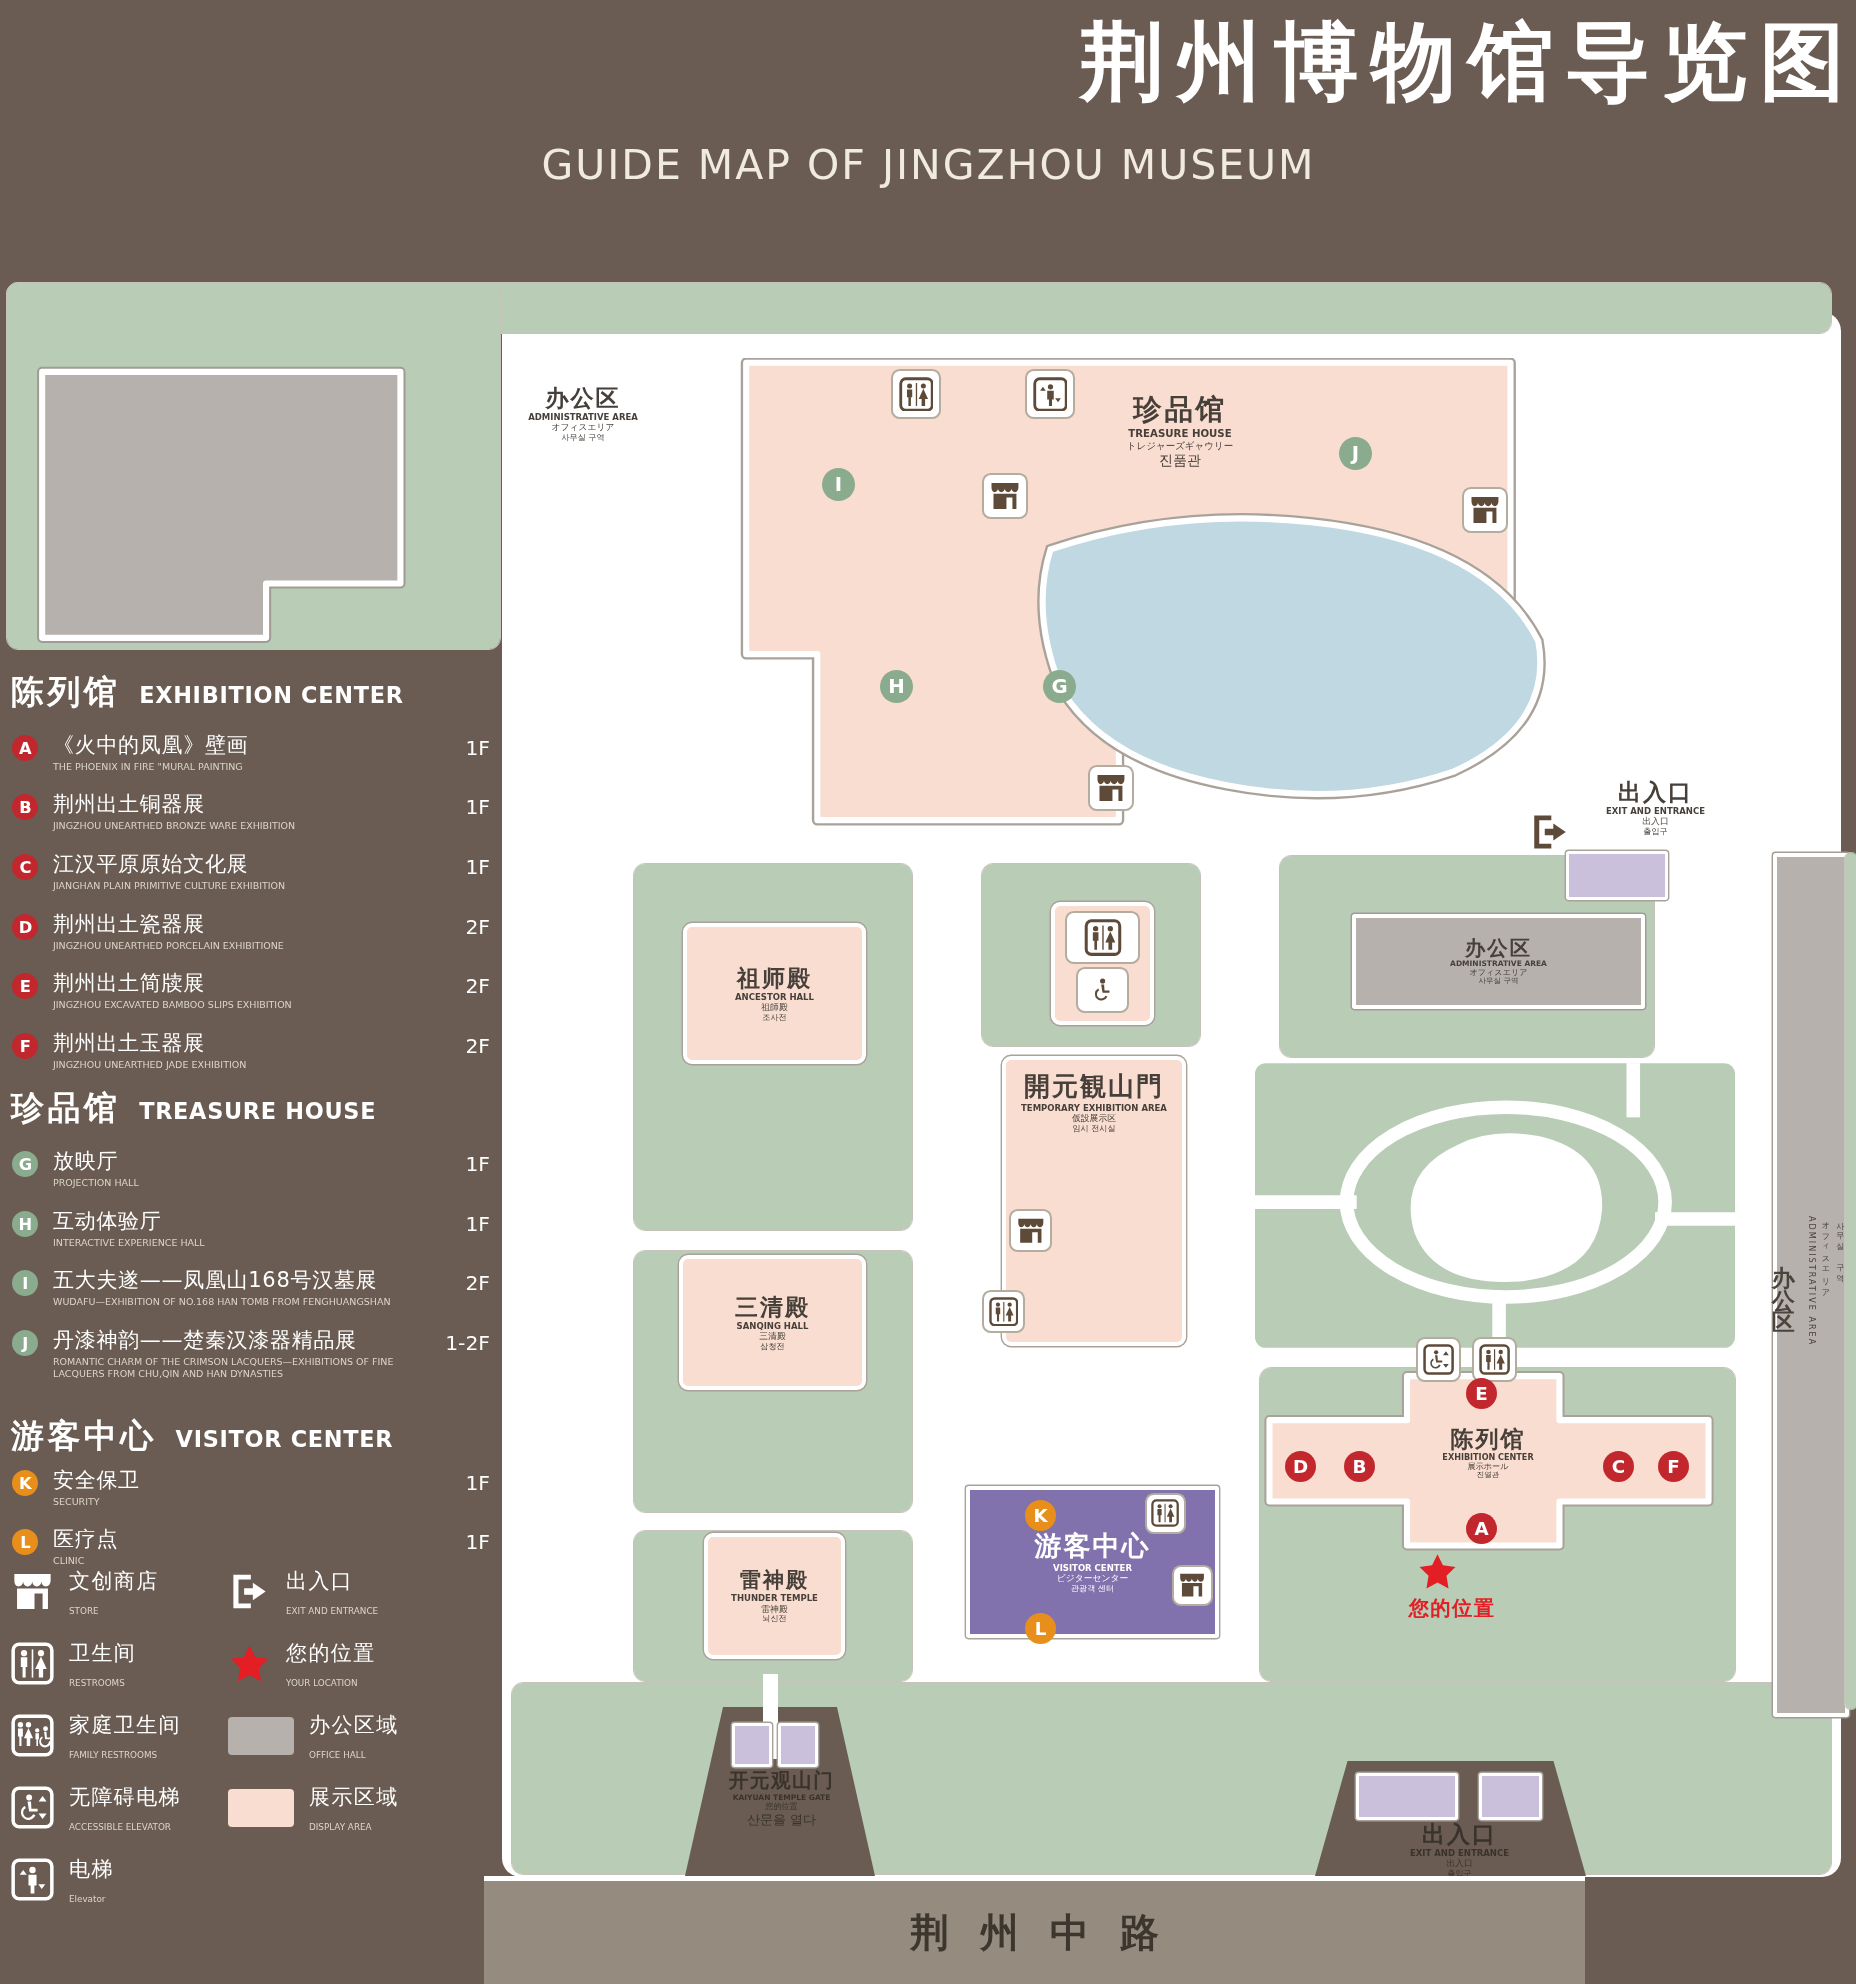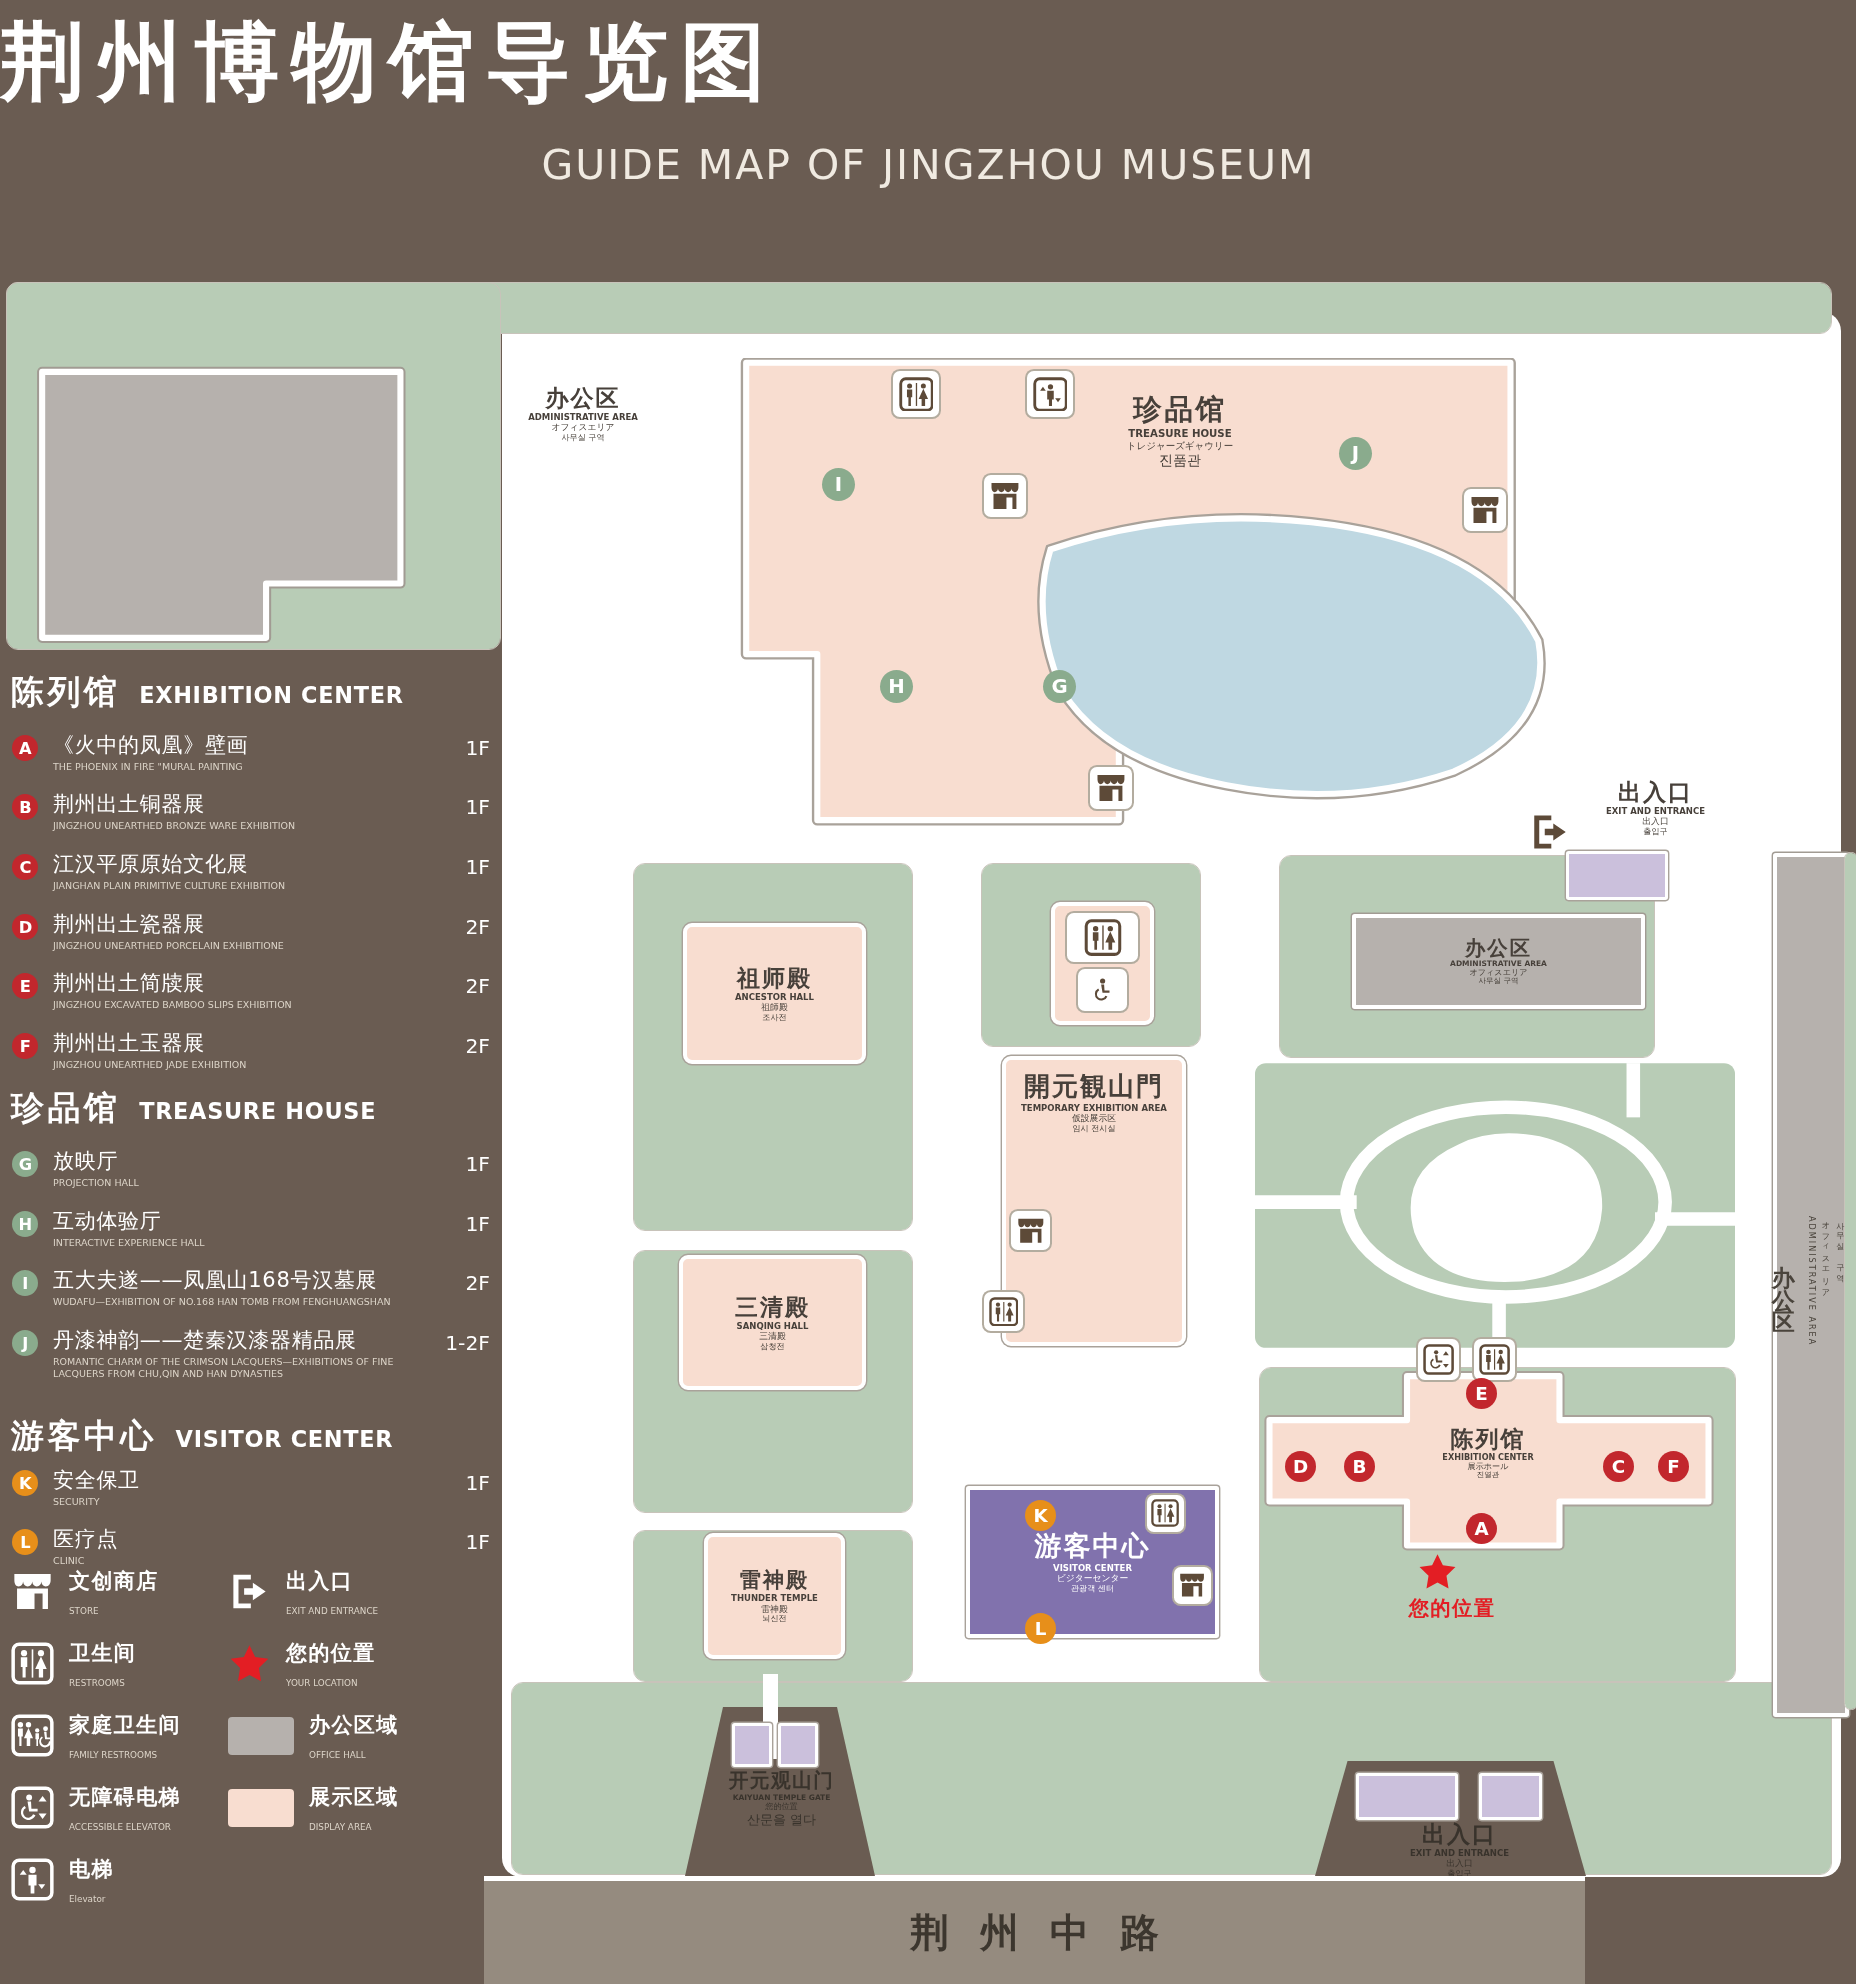--- a/index.html
+++ b/index.html
@@ -1,19 +1,19 @@
 <!DOCTYPE html>
 <html style="font-size:11px"><head>
 <meta charset="utf-8">
 <style>
   html,body{margin:0;padding:0}
   body{width:1857px;height:1985px;background:#6a5c52;position:relative;overflow:hidden;
        font-family:"DejaVu Sans","Liberation Sans",sans-serif}
   
-  .header-title{position:absolute;left:0;right:0;top:5.4px;text-align:left;color:#fff;
+  .header-title{position:absolute;left:0;right:0;top:5.4px;text-align:right;color:#fff;
     font-size:85px;font-weight:bold;letter-spacing:12.2px}
   .header-sub{position:absolute;left:0;right:0;top:141px;text-align:center;color:#f0eae1;
     font-size:41px;letter-spacing:2px;font-weight:500}
   
   .white-base{position:absolute;background:#fff;border-radius:19px}
   .green{position:absolute;background:#b8ccb6;border-radius:11px;outline:1.4px solid #c8c3ba}
   .graybldg{position:absolute;background:#b6b1ad;border:4.1px solid #fff;box-shadow:0 0 0 1.4px #a19b93;border-radius:2.7px}
   .pinkbldg{position:absolute;background:#f8ddd0;border:4.1px solid #fff;box-shadow:0 0 0 1.4px #a9a29a;border-radius:9px;
     display:flex;flex-direction:column;align-items:center;justify-content:center}
   .purplebldg{position:absolute;background:#8172ad;border:4.1px solid #fff;box-shadow:0 0 0 1.4px #a9a29a;border-radius:2.7px;
@@ -63,21 +63,21 @@
   .leg-item{position:absolute;left:11px;width:484px;color:#fff}
   .leg-item .badge{position:absolute;left:1.4px;top:4.1px;width:26px;height:26px;border-radius:50%;
     color:#fff;font-weight:bold;font-size:16.3px;display:flex;align-items:center;justify-content:center}
   .badge.red{background:#c2272d}.badge.grn{background:#8aab8d}.badge.org{background:#e78f1a}
   .leg-item .t1{margin-left:42px;font-size:21px;letter-spacing:0.7px;white-space:nowrap}
   .leg-item .t2{margin-left:42px;font-size:9.5px;color:#ddd5c9;margin-top:2px;width:380px;line-height:1.25}
   .leg-item .floor{position:absolute;left:404px;top:5.4px;width:75px;text-align:right;font-size:20.3px}
   .sym{position:absolute;color:#fff;display:flex;align-items:center;gap:15px}
   .sym .icwrap{width:43px;height:43px;display:flex;align-items:center;justify-content:center;color:#fff;flex:0 0 auto}
   .sym .icwrap svg{width:100%;height:100%;fill:currentColor}
-  .sym .zh{font-size:21px;font-weight:bold;letter-spacing:1.4px}
+  .sym .zh{font-size:21px;font-weight:normal;letter-spacing:1.4px}
   .sym .en{font-size:8.8px;color:#ddd5c9;margin-top:11px}
   .swatch{width:66px;height:38px;border-radius:4.1px;flex:0 0 auto}
   .swatch.gray{background:#b6b1ad}.swatch.pink{background:#f8ddd0}
 </style>
 </head>
 <body>
 
 <svg width="0" height="0" style="position:absolute" aria-hidden="true">
   <defs>
     <symbol id="sym-store" viewBox="0 0 32 32">

